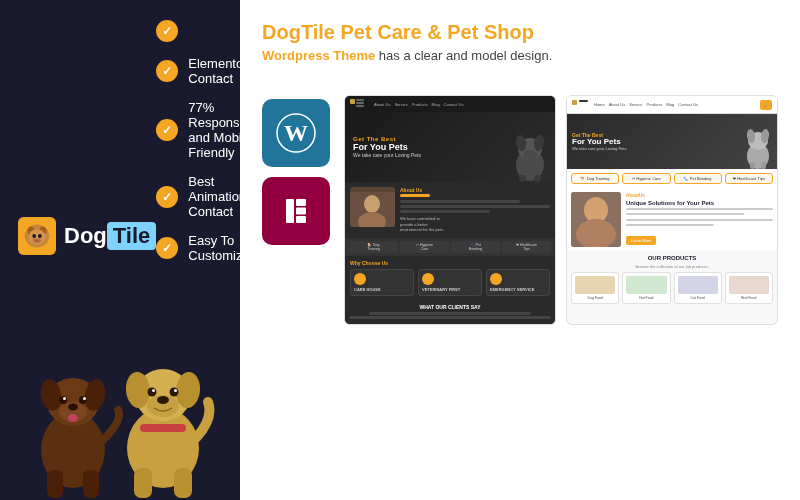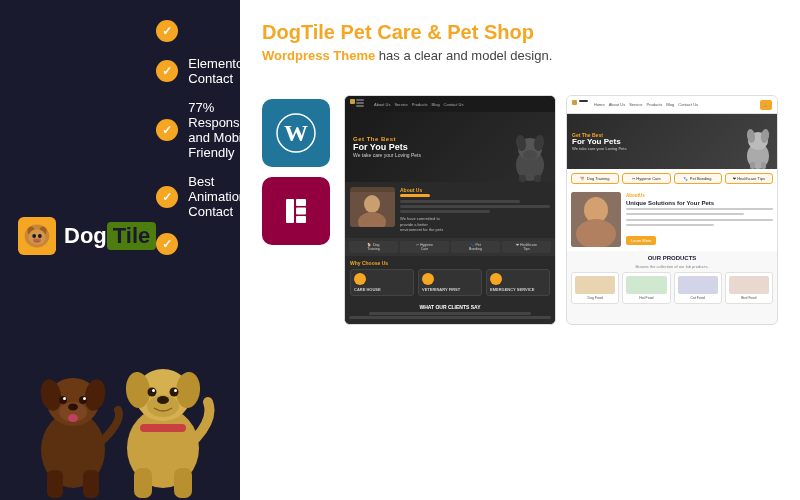--- a/index.html
+++ b/index.html
@@ -40,21 +40,21 @@
       font-weight: 700;
       display: flex;
       align-items: center;
     }
 
     .logo-dog {
       color: white;
     }
 
     .logo-tile {
-      background: #4d7c0f;
+      background: #7dd3fc;
       color: #1a1a2e;
       padding: 1px 6px;
       border-radius: 4px;
       font-weight: 800;
     }
 
     .feature-list {
       list-style: none;
       display: flex;
       flex-direction: column;
@@ -457,20 +457,21 @@
     <li class="feature-item">
       <div class="check-circle">✓</div>
       <span>77% Responsive and Mobile Friendly</span>
     </li>
     <li class="feature-item">
       <div class="check-circle">✓</div>
       <span>Best Animation Contact</span>
     </li>
     <li class="feature-item">
       <div class="check-circle">✓</div>
+      <span>Easy To Customize</span>
     </li>
   </ul>
 
   <div class="dogs-image">
 
     <svg class="dog-brown" viewBox="0 0 100 160" xmlns="http://www.w3.org/2000/svg">
 
       <ellipse cx="50" cy="110" rx="32" ry="38" fill="#5a3010"></ellipse>
 
       <ellipse cx="50" cy="62" rx="26" ry="24" fill="#6b3a15"></ellipse>

